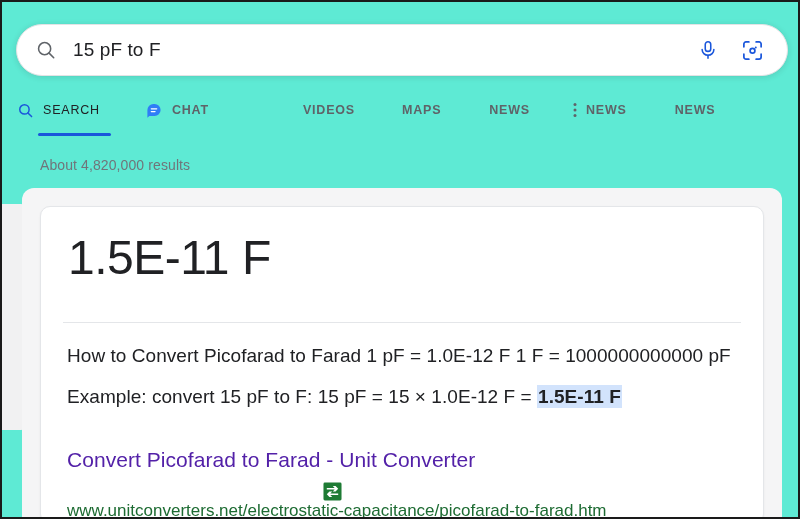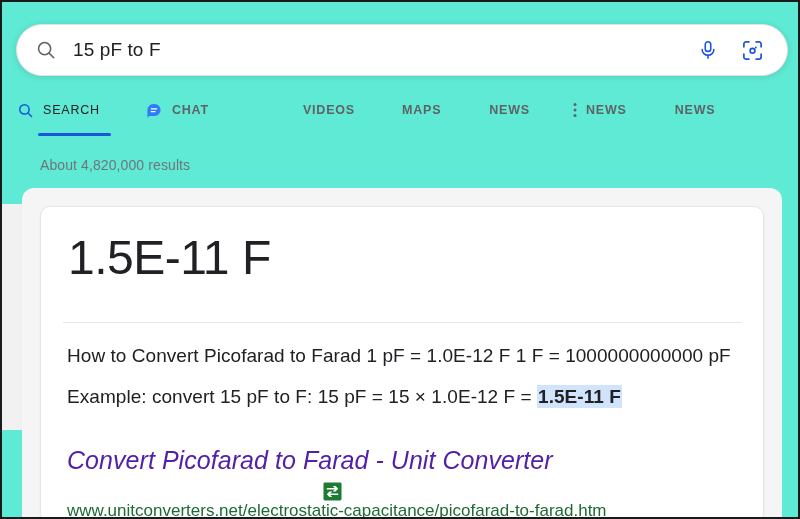--- a/index.html
+++ b/index.html
@@ -202,26 +202,25 @@
   }
   .snippet b {
     font-weight: 700;
     background: #d2e3fc;
     padding: 1px 1px;
   }
   .result-title {
     position: absolute;
     left: 26px;
     top: 240px;
-    font-size: 25px;
+    font-size: 21px;
     line-height: 26px;
     color: #5321a8;
     cursor: pointer;
     letter-spacing: .05px;
-    font-style: italic;
   }
   .result-url-row {
     position: absolute;
     left: 26px;
     top: 274px;
     display: flex;
     align-items: center;
     cursor: pointer;
     flex-direction: column;
   }

